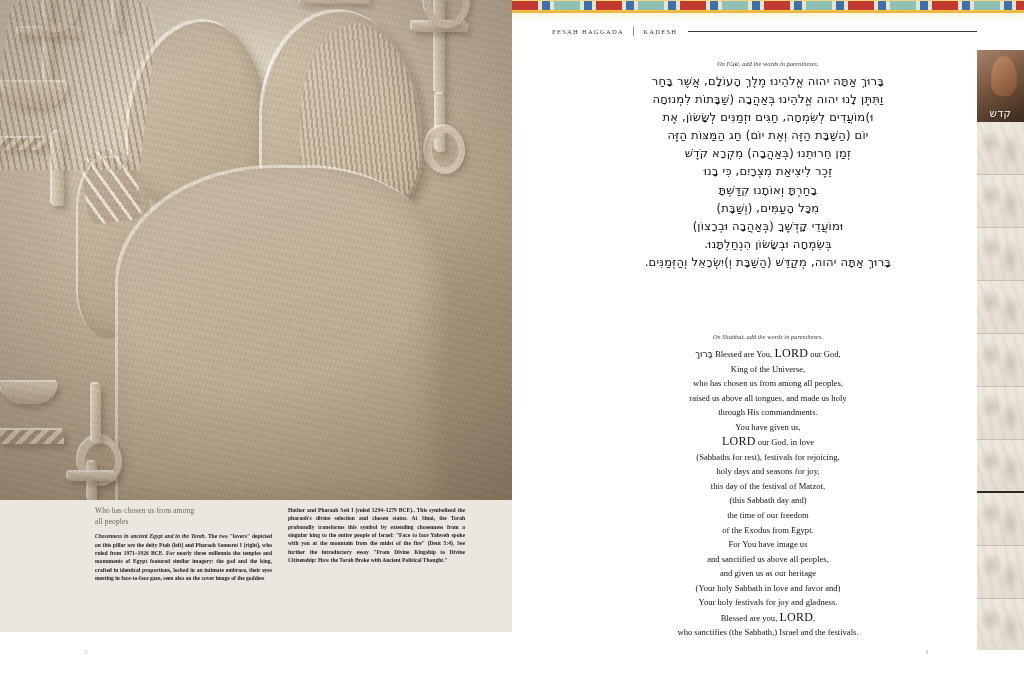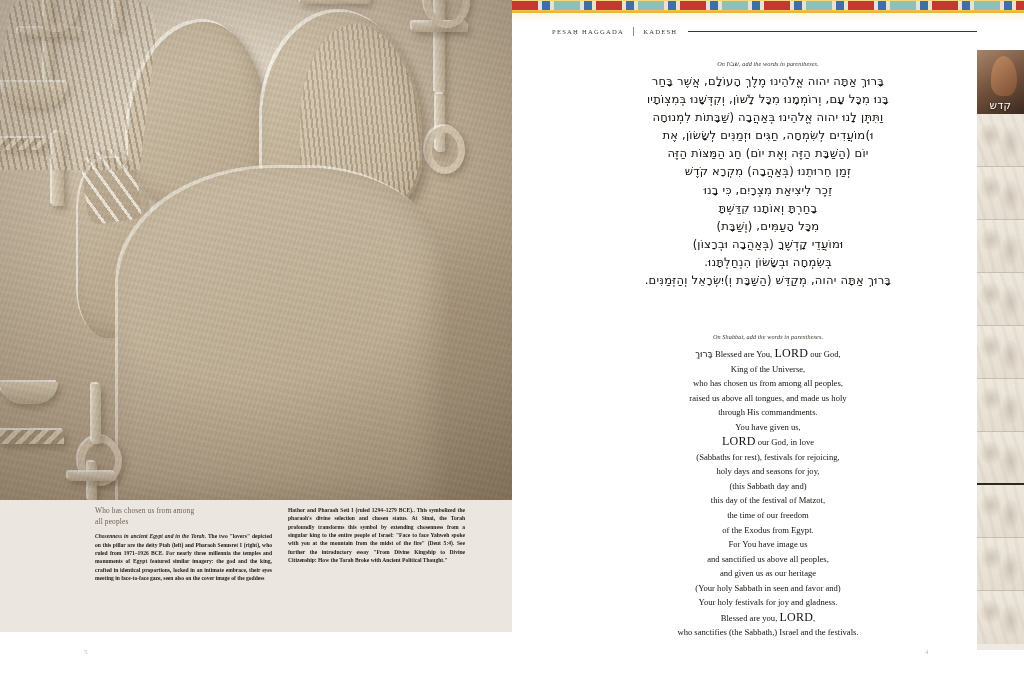--- a/index.html
+++ b/index.html
@@ -111,21 +111,21 @@
   .rubric-eng{position:absolute;left:42px;top:333px;width:428px;}
   .english{position:absolute;left:42px;top:346px;width:428px;text-align:center;
     font-size:8.6px;line-height:14.55px;color:#16130f;}
   .english .heb-inline{font-family:"DejaVu Sans",sans-serif;font-size:9px;}
   .sc{font-size:12px;letter-spacing:.25px;}
 
   .folio-right{position:absolute;left:413px;top:648px;font-size:7px;color:#b9b9b9;}
 
   
   .rail{position:absolute;left:977px;top:50px;width:47px;height:600px;background:#efeae1;overflow:hidden;}
-  .rail-tab{position:relative;width:47px;height:64px;overflow:hidden;
+  .rail-tab{position:relative;width:47px;height:72px;overflow:hidden;
     background:linear-gradient(150deg,#a8836a,#6d4d38 55%,#3a2a20);}
   .rail-tab .t-face{position:absolute;left:14px;top:6px;width:26px;height:40px;border-radius:48% 52% 38% 40%/58% 60% 36% 32%;
     background:linear-gradient(140deg,#c08b63,#7d4f33);}
   .rail-tab .t-label{position:absolute;left:0;bottom:3px;width:47px;text-align:center;
     font-family:"DejaVu Sans",sans-serif;font-size:10.5px;color:#fff;letter-spacing:.5px;direction:rtl;
     text-shadow:0 1px 2px rgba(0,0,0,.6);}
   .thumb{position:relative;width:47px;height:53px;overflow:hidden;
     background:linear-gradient(160deg,#efe9df,#e3dbce);}
   .thumb .t-ghost{position:absolute;inset:0;opacity:.30;
     background:
@@ -207,21 +207,20 @@
       <span class="rh-text">KADESH</span>
       <span class="rh-rule"></span>
     </div>
 
     <div class="rubric rubric-heb">
       <span>On </span><span style="font-family:'DejaVu Sans',sans-serif;font-style:normal;">שבת</span><span>, add the words in parentheses.</span>
     </div>
 
     <div class="hebrew hebrew-block" id="hebrew-block">
         <div>בָּרוּךְ אַתָּה יהוה אֱלֹהֵינוּ מֶלֶךְ הָעוֹלָם, אֲשֶׁר בָּחַר</div>
-        <div>בָּנוּ מִכָּל עָם, וְרוֹמְמָנוּ מִכָּל לָשׁוֹן, וְקִדְּשָׁנוּ בְּמִצְוֹתָיו</div>
         <div>וַתִּתֶּן לָנוּ יהוה אֱלֹהֵינוּ בְּאַהֲבָה (שַׁבָּתוֹת לִמְנוּחָה</div>
         <div>וּ)מוֹעֲדִים לְשִׂמְחָה, חַגִּים וּזְמַנִּים לְשָׂשׂוֹן, אֶת</div>
         <div>יוֹם (הַשַּׁבָּת הַזֶּה וְאֶת יוֹם) חַג הַמַּצּוֹת הַזֶּה</div>
         <div>זְמַן חֵרוּתֵנוּ (בְּאַהֲבָה) מִקְרָא קֹדֶשׁ</div>
         <div>זֵכֶר לִיצִיאַת מִצְרָיִם, כִּי בָנוּ</div>
         <div>בָחַרְתָּ וְאוֹתָנוּ קִדַּשְׁתָּ</div>
         <div>מִכָּל הָעַמִּים, (וְשַׁבָּת)</div>
         <div>וּמוֹעֲדֵי קָדְשֶׁךָ (בְּאַהֲבָה וּבְרָצוֹן)</div>
         <div>בְּשִׂמְחָה וּבְשָׂשׂוֹן הִנְחַלְתָּנוּ.</div>
         <div>בָּרוּךְ אַתָּה יהוה, מְקַדֵּשׁ (הַשַּׁבָּת וְ)יִשְׂרָאֵל וְהַזְּמַנִּים.</div>
@@ -232,28 +231,28 @@
     <div class="english" id="english-block">
         <div><span class="heb-inline">בָּרוּךְ</span> Blessed are You, <span class="sc">LORD</span> our God,</div>
         <div>King of the Universe,</div>
         <div>who has chosen us from among all peoples,</div>
         <div>raised us above all tongues, and made us holy</div>
         <div>through His commandments.</div>
         <div>You have given us,</div>
         <div><span class="sc">LORD</span> our God, in love</div>
         <div>(Sabbaths for rest), festivals for rejoicing,</div>
         <div>holy days and seasons for joy,</div>
+        <div>this day of the festival of Matzot,</div>
         <div>(this Sabbath day and)</div>
-        <div>this day of the festival of Matzot,</div>
         <div>the time of our freedom</div>
         <div>of the Exodus from Egypt.</div>
         <div>For You have image us</div>
         <div>and sanctified us above all peoples,</div>
         <div>and given us as our heritage</div>
-        <div>(Your holy Sabbath in seen and favor and)</div>
+        <div>(Your holy Sabbath in love and favor and)</div>
         <div>Your holy festivals for joy and gladness.</div>
         <div>Blessed are you, <span class="sc">LORD</span>,</div>
         <div>who sanctifies (the Sabbath,) Israel and the festivals.</div>
       </div>
 
     <div class="folio-right">4</div>
   </div>
 
   <div class="rail" id="side-rail">
     <div class="rail-tab">

